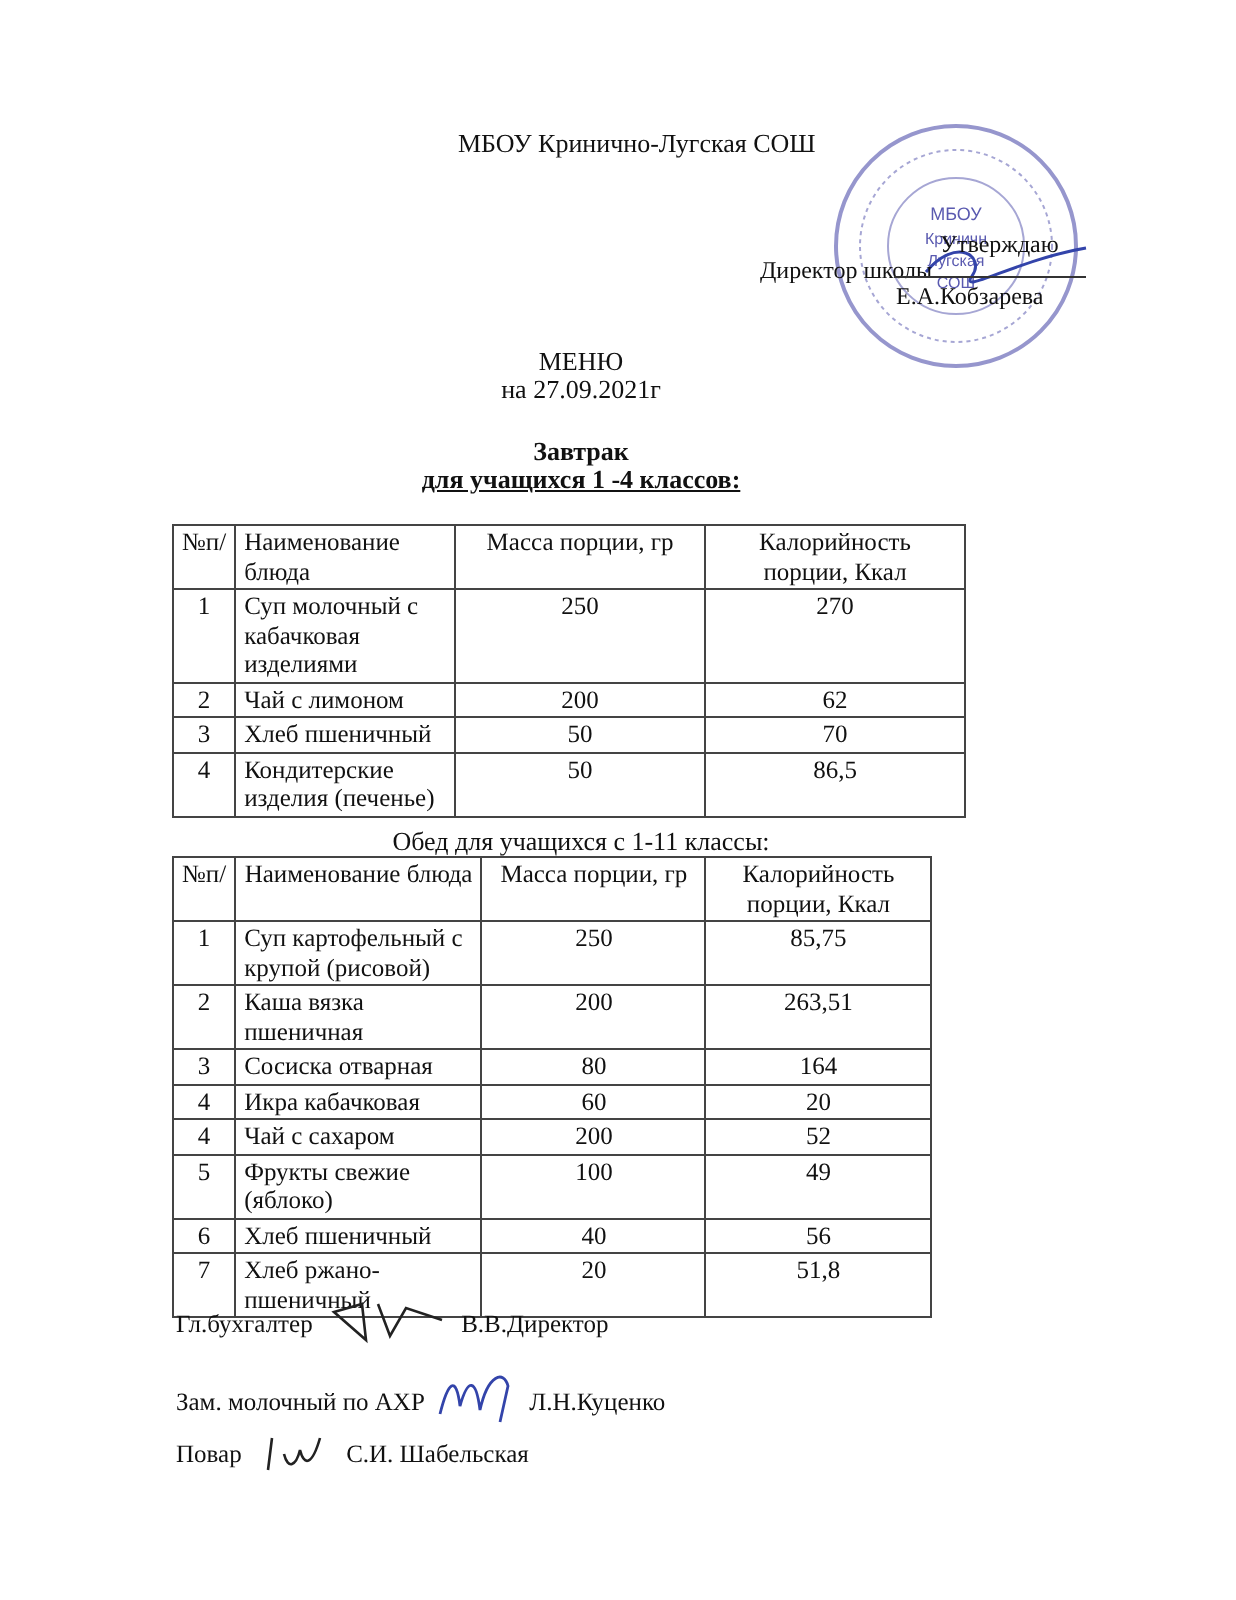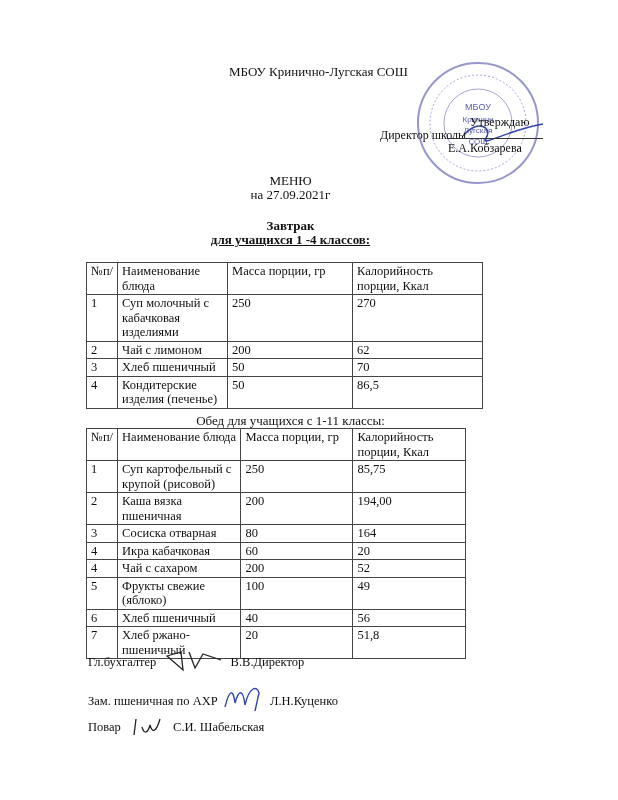--- a/index.html
+++ b/index.html
@@ -15,21 +15,21 @@
   .center { left:16px; width:501px; text-align:center;margin-left:24px; }
   .menu-title { top:173px; }
   .menu-date { top:187px; }
   .bf-title { top:218px; font-weight:bold; }
   .bf-sub { top:232px; font-weight:bold;text-decoration:underline; }
   .lunch-title { top:413px; font-weight:normal; }
   table { position:absolute; border-collapse:collapse; font-size:12.5px; line-height:14.5px; }
   td, th { border:1px solid #444; vertical-align:top; padding:1px 4px; font-weight:normal; }
   .t1 { left:86px; top:262px; width:397px; }
   .t2 { left:86px; top:428px; width:380px; }
-  .c { text-align:left; }
+  .c { text-align:center; }
   .sig { left:88px; font-size:12.5px; }
   .sig1 { top:648px; } .sig2 { top:683px; } .sig3 { top:713px; }
   .sname { font-size:12.5px; }
 </style>
 </head>
 <body>
 
 <div class="abs school">МБОУ Кринично-Лугская СОШ</div>
 
 <svg class="abs stamp" viewBox="0 0 140 130">
@@ -114,21 +114,21 @@
   <tr>
     <td class="c">1</td>
     <td>Суп картофельный с крупой (рисовой)</td>
     <td class="c">250</td>
     <td class="c">85,75</td>
   </tr>
   <tr>
     <td class="c">2</td>
     <td>Каша вязка пшеничная</td>
     <td class="c">200</td>
-    <td class="c">194,00</td>
+    <td class="c">263,51</td>
   </tr>
   <tr>
     <td class="c">3</td>
     <td>Сосиска отварная</td>
     <td class="c">80</td>
     <td class="c">164</td>
   </tr>
   <tr>
     <td class="c">4</td>
     <td>Икра кабачковая</td>
@@ -164,21 +164,21 @@
 
 <div class="abs sig sig1">
   <span>Гл.бухгалтер</span>
   <svg width="68" height="26" style="vertical-align:-8px">
     <path d="M8 8 L22 4 L24 22 Z M30 4 L36 20 L44 6 L62 12" fill="none" stroke="#222" stroke-width="1.3"></path>
   </svg>
   <span class="sname">В.В.Директор</span>
 </div>
 
 <div class="abs sig sig2">
-  <span>Зам. пшеничная по АХР</span>
+  <span>Зам. молочный по АХР</span>
   <svg width="46" height="30" style="vertical-align:-8px">
     <path d="M4 24 C8 8, 12 4, 14 20 C18 6, 22 6, 24 22 C28 4, 36 2, 38 10 L34 28" fill="none" stroke="#3344aa" stroke-width="1.4"></path>
   </svg>
   <span class="sname">Л.Н.Куценко</span>
 </div>
 
 <div class="abs sig sig3">
   <span>Повар</span>
   <svg width="40" height="26" style="vertical-align:-8px; margin-left:6px">
     <path d="M6 6 L4 22 M12 14 C14 22, 18 20, 20 12 C22 20, 26 20, 30 6" fill="none" stroke="#222" stroke-width="1.3"></path>

